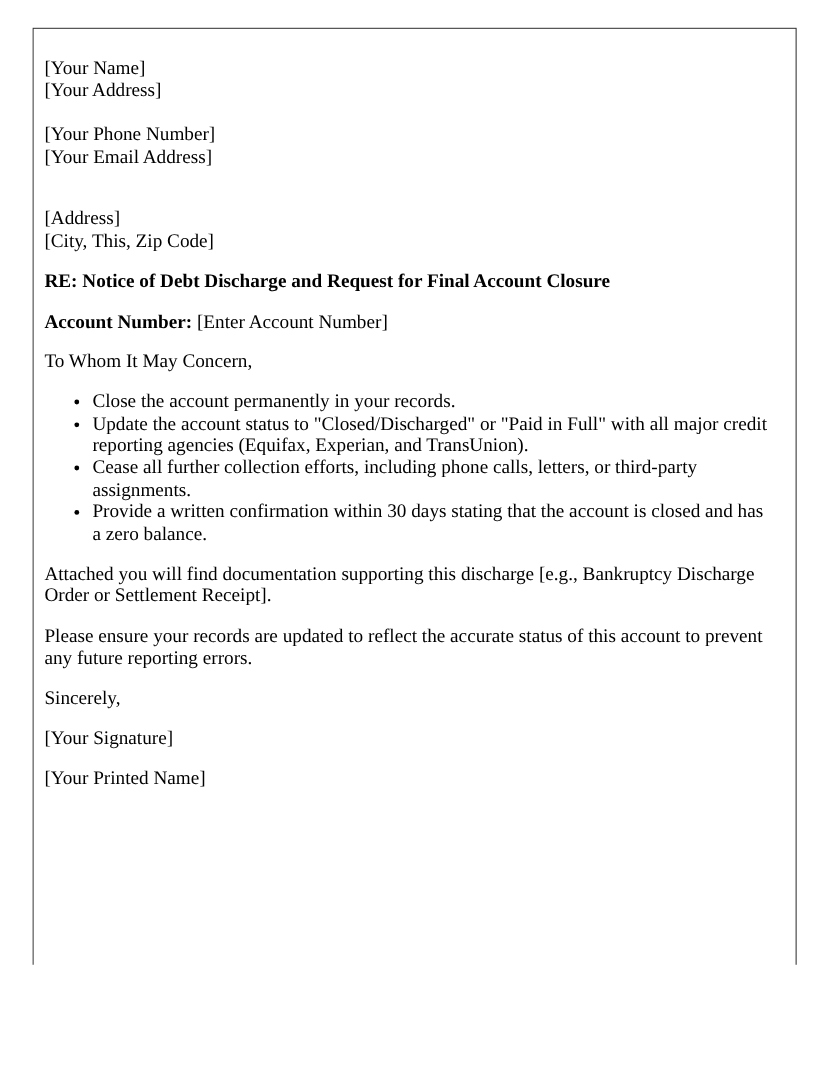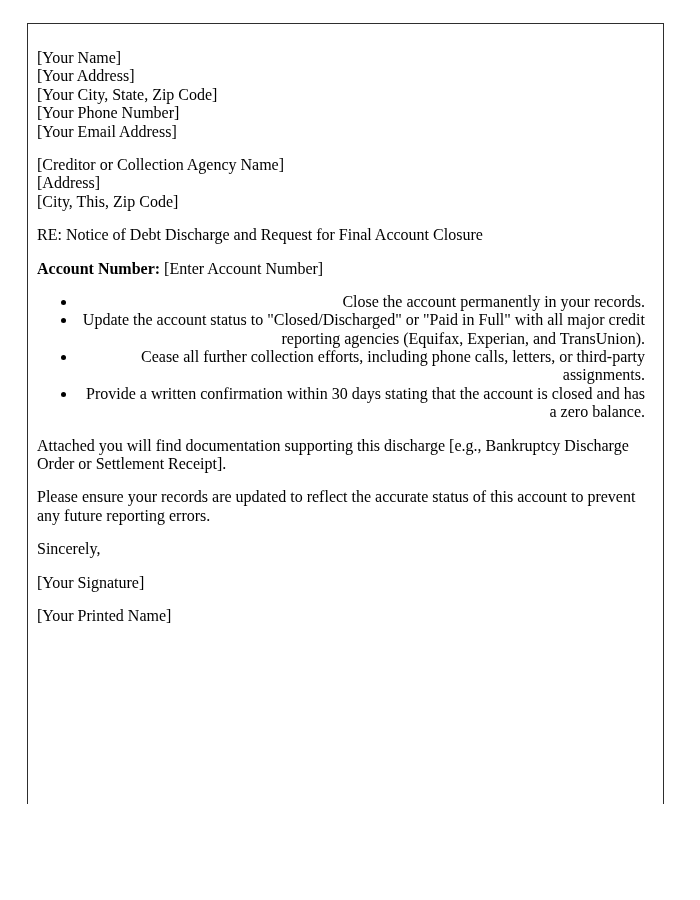--- a/index.html
+++ b/index.html
@@ -36,49 +36,50 @@
     border: 1px solid #2e2e2e;
     padding: 10px 18px 0 9px;
     background: #ffffff;
   }
   .page p { margin: 15px 0; }
   .page ul {
     margin: 15px 0;
     padding-left: 40px;
     list-style-type: disc;
   }
-  .page li { margin: 0; text-align: right; }
-  .bold { font-weight: normal; }
+  .page li { margin: 0; }
+  .bold { font-weight: bold; }
 </style>
 </head>
 <body>
 
 <div class="canvas">
   <div class="clip">
     <div class="page">
 
       <p>
         <span>[Your Name]</span><br>
         <span>[Your Address]</span><br>
-        <span>[Your City, State, Zip Code]</span><br>
+        <br>
         <span>[Your Phone Number]</span><br>
         <span>[Your Email Address]</span>
       </p>
 
 
       <p>
-        <span>[Creditor or Collection Agency Name]</span><br>
+        <br>
         <span>[Address]</span><br>
         <span>[City, This, Zip Code]</span>
       </p>
 
       <p class="bold">RE: Notice of Debt Discharge and Request for Final Account Closure</p>
 
       <p><strong>Account Number:</strong> <span>[Enter Account Number]</span></p>
 
+      <p>To Whom It May Concern,</p>
 
 
 
       <ul>
         <li>Close the account permanently in your records.</li>
         <li>Update the account status to "Closed/Discharged" or "Paid in Full" with all major credit reporting agencies (Equifax, Experian, and TransUnion).</li>
         <li>Cease all further collection efforts, including phone calls, letters, or third-party assignments.</li>
         <li>Provide a written confirmation within 30 days stating that the account is closed and has a zero balance.</li>
       </ul>
 

